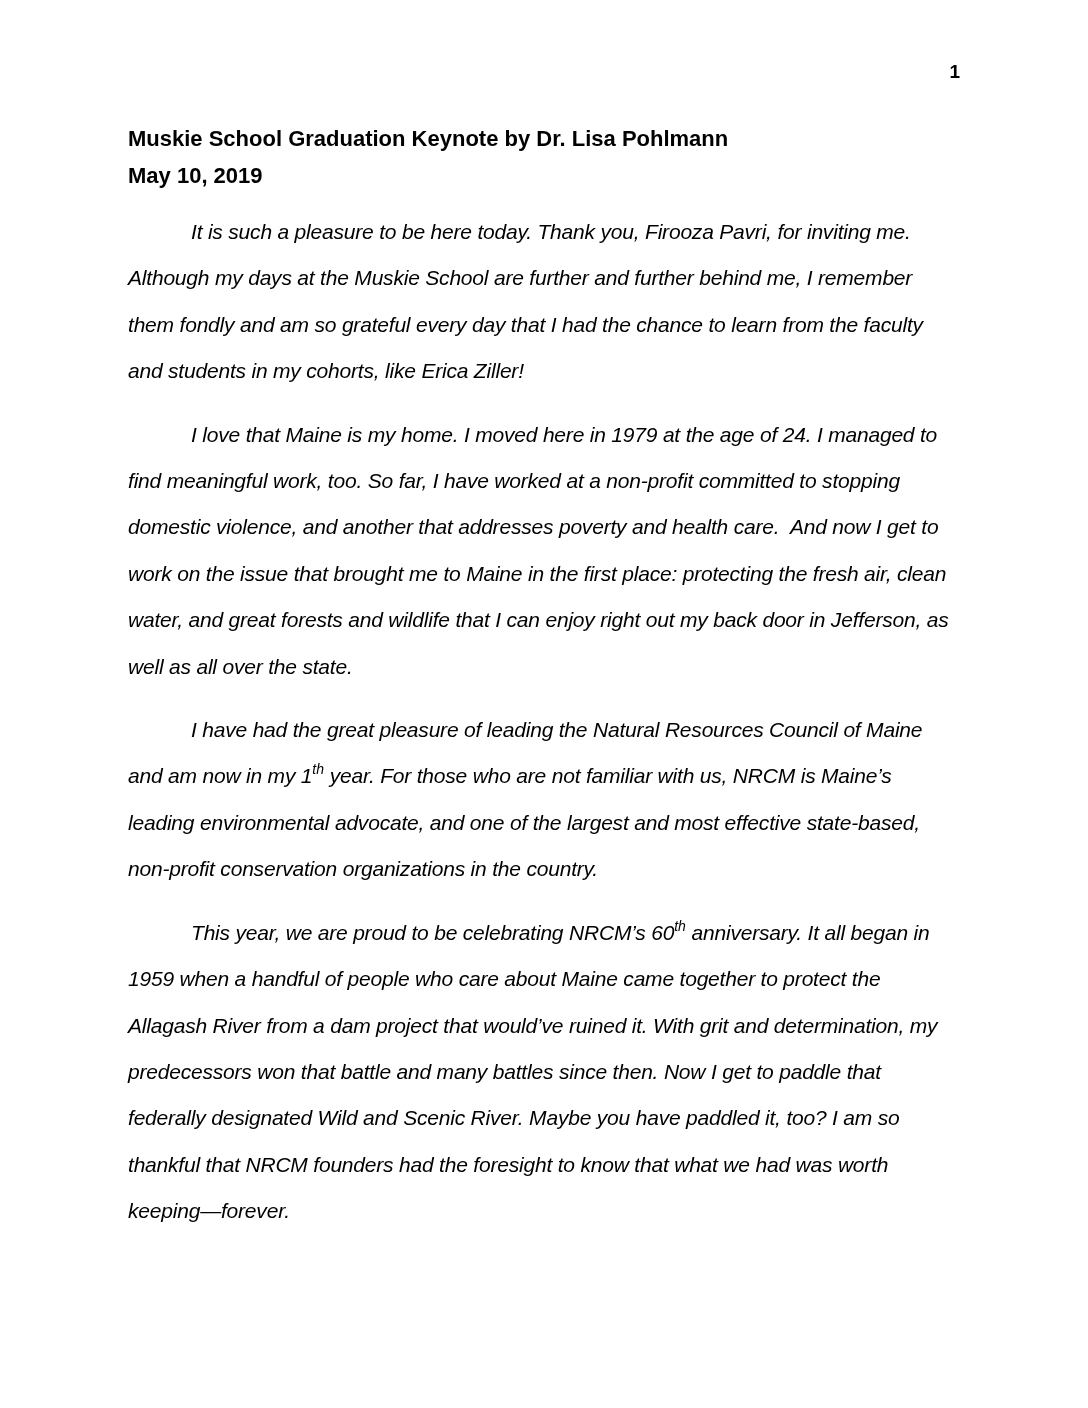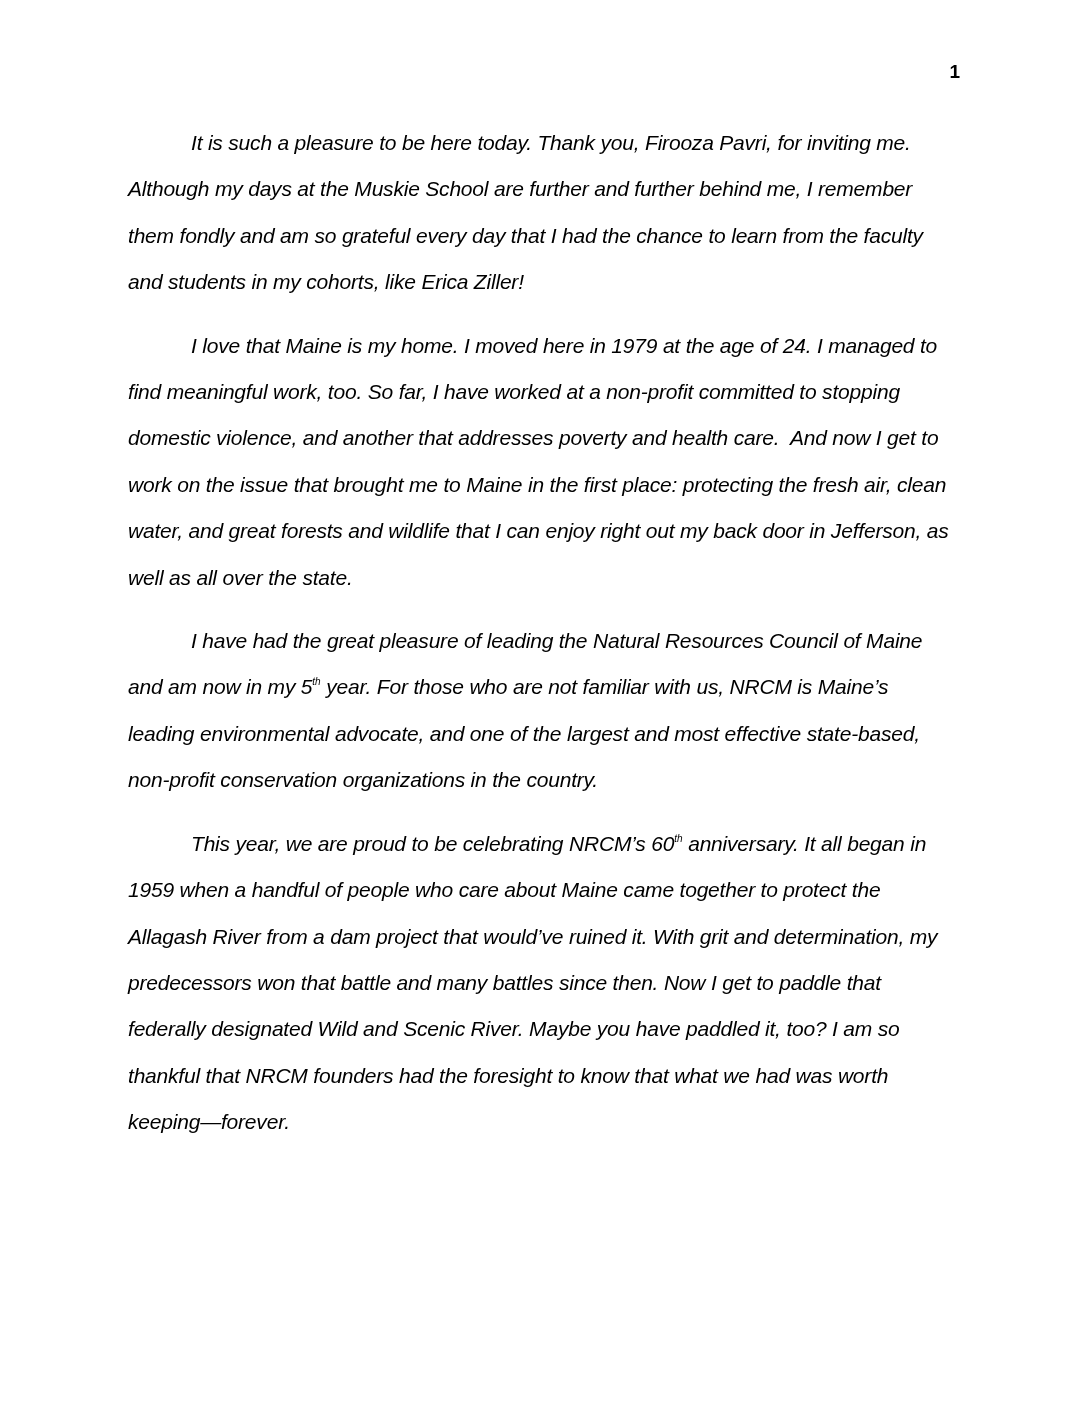--- a/index.html
+++ b/index.html
@@ -42,34 +42,38 @@
     margin: 0 0 17px 0;
     font-size: 21px;
     font-weight: 500;
     line-height: 46.4px;
     text-indent: 63px;
     white-space: pre-wrap;
     letter-spacing: -0.2px;
     font-style: italic;
   }
   .doc-body p.para sup {
-    font-size: 10px;
+    font-size: 14px;
     line-height: 0;
     vertical-align: 9px;
     letter-spacing: 0;
   }
 </style>
 </head>
 <body>
 
 <div class="page">
   <div class="page-number">1</div>
 
   <div class="content">
+    <div class="title-block">
+      <div class="title-line">Muskie School Graduation Keynote by Dr. Lisa Pohlmann</div>
+      <div class="title-line">May 10, 2019</div>
+    </div>
 
     <div class="doc-body">
         <p class="para"><span>It is such a pleasure to be here today. Thank you, Firooza Pavri, for inviting me. Although my days at the Muskie School are further and further behind me, I remember them fondly and am so grateful every day that I had the chance to learn from the faculty and students in my cohorts, like Erica Ziller!</span></p>
         <p class="para"><span>I love that Maine is my home. I moved here in 1979 at the age of 24. I managed to find meaningful work, too. So far, I have worked at a non-profit committed to stopping domestic violence, and another that addresses poverty and health care.  And now I get to work on the issue that brought me to Maine in the first place: protecting the fresh air, clean water, and great forests and wildlife that I can enjoy right out my back door in Jefferson, as well as all over the state.</span></p>
-        <p class="para"><span>I have had the great pleasure of leading the Natural Resources Council of Maine and am now in my 5</span><sup>th</sup><span> year. For those who are not familiar with us, NRCM is Maine’s leading environmental advocate, and one of the largest and most effective state-based, non-profit conservation organizations in the country.</span></p>
+        <p class="para"><span>I have had the great pleasure of leading the Natural Resources Council of Maine and am now in my 1</span><sup>th</sup><span> year. For those who are not familiar with us, NRCM is Maine’s leading environmental advocate, and one of the largest and most effective state-based, non-profit conservation organizations in the country.</span></p>
         <p class="para"><span>This year, we are proud to be celebrating NRCM’s 60</span><sup>th</sup><span> anniversary. It all began in 1959 when a handful of people who care about Maine came together to protect the Allagash River from a dam project that would’ve ruined it. With grit and determination, my predecessors won that battle and many battles since then. Now I get to paddle that federally designated Wild and Scenic River. Maybe you have paddled it, too? I am so thankful that NRCM founders had the foresight to know that what we had was worth keeping—forever.</span></p>
       </div>
   </div>
 </div>
 
 </body></html>

